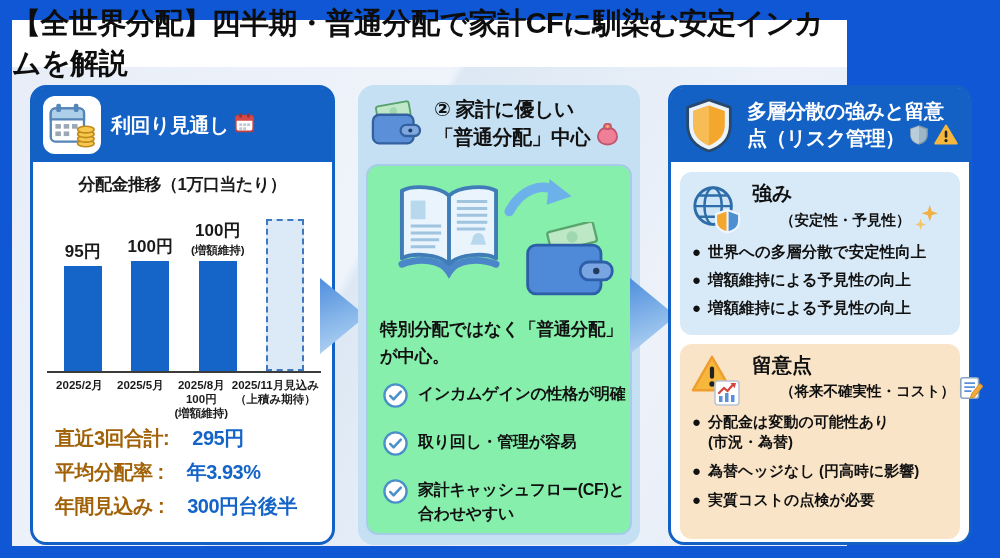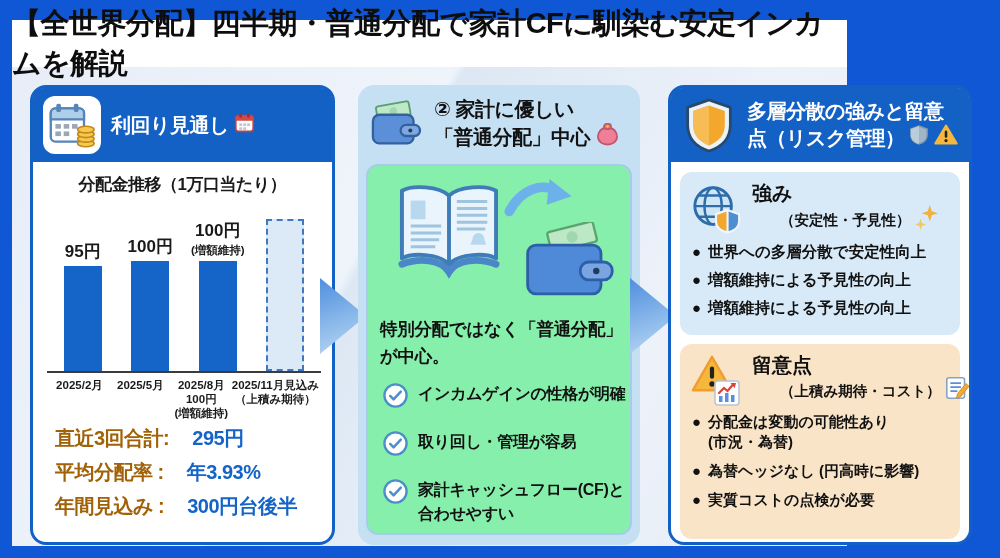--- a/index.html
+++ b/index.html
@@ -370,21 +370,21 @@
                   <rect x="11" y="13" width="3.5" height="9"></rect>
                   <rect x="17" y="15" width="3.5" height="7"></rect>
               </g>
               <path d="M5 13 l5 -5 3.5 3 6 -7" fill="none" stroke="#d6453c" stroke-width="2.2" stroke-linecap="round"></path>
               <path d="M16.5 3 h5.5 l-1.3 5.3 Z" fill="#d6453c"></path>
             </svg>
           </span>
           <div class="box-titles">
             <div class="box-title">留意点</div>
             <div class="box-sub">
-              <span>（上積み期待・コスト）</span>
+              <span>（将来不確実性・コスト）</span>
               <span>
                 <svg width="24" height="24" viewBox="0 0 27 27">
                   <rect x="2" y="2" width="20" height="23" rx="2.5" fill="#ffffff" stroke="#8aa4c0" stroke-width="1.8"></rect>
                   <g stroke="#5b8fd8" stroke-width="1.8" fill="none">
                     <path d="M6 8 h12 M6 12.5 h12 M6 17 h8"></path>
                   </g>
                   <path d="M14 20 L23.5 8.5 L27 11.5 L17.5 23.5 L13 24.8 Z" fill="#f0a93c" stroke="#d08a20" stroke-width="1"></path>
                 </svg>
               </span>
             </div>

